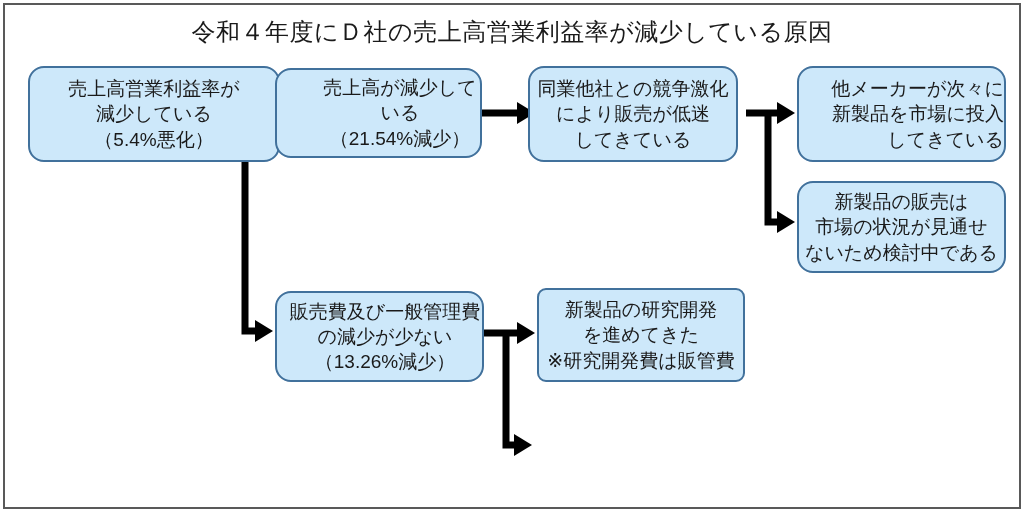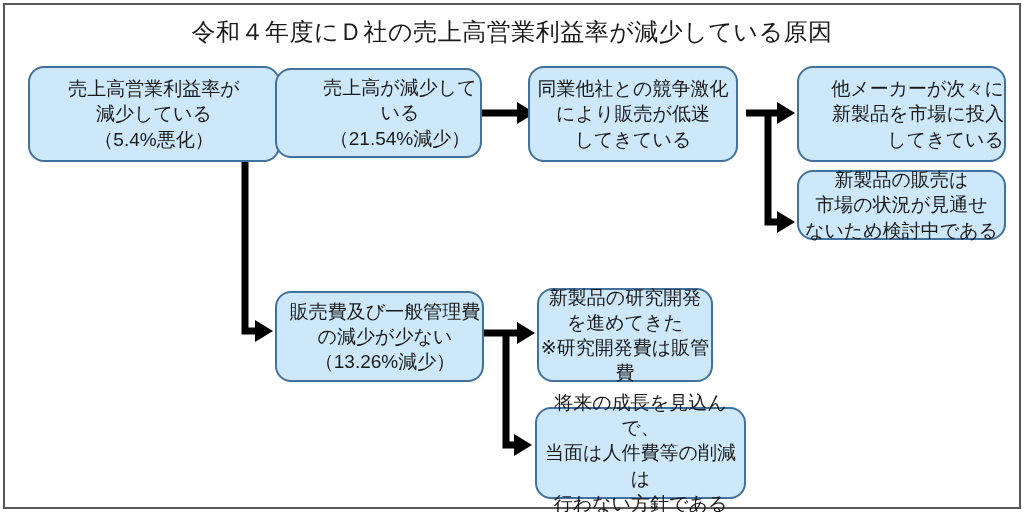--- a/index.html
+++ b/index.html
@@ -53,23 +53,23 @@
     font-size: 19px;
     line-height: 1.32;
   }
   .node .node-text { white-space: pre-line; width: 100%; }
 
   
   .n-margin     { left: 28px;  top: 66px;  width: 252px; height: 96px; }
   .n-sales      { left: 275px; top: 68px;  width: 207px; height: 90px; padding-left: 43px; }
   .n-compete    { left: 528px; top: 66px;  width: 210px; height: 96px; }
   .n-makers     { left: 797px; top: 66px;  width: 209px; height: 96px; text-align: right; }
-  .n-review     { left: 797px; top: 170px; width: 209px; height: 70px; }
+  .n-review     { left: 797px; top: 181px; width: 209px; height: 92px; }
   .n-sga        { left: 275px; top: 291px; width: 209px; height: 91px; padding-left: 11px; }
-  .n-rd         { left: 537px; top: 288px; width: 176px; height: 94px; }
+  .n-rd         { left: 537px; top: 288px; width: 208px; height: 94px; border-radius: 9px; }
   .n-personnel  { left: 535px; top: 407px; width: 211px; height: 92px; }
 
   svg.connectors {
     position: absolute;
     left: 0; top: 0;
     width: 1024px; height: 512px;
     pointer-events: none;
   }
   .connector .shaft { stroke: var(--arrow); stroke-width: 7; fill: none; }
   .connector .arrowhead { fill: var(--arrow); stroke: none; }
@@ -148,19 +148,14 @@
 の減少が少ない
 （13.26%減少）</div>
   </div>
 
   <div class="node n-rd">
     <div class="node-text">新製品の研究開発
 を進めてきた
 ※研究開発費は販管費</div>
   </div>
 
-  <div class="node n-personnel">
-    <div class="node-text">将来の成長を見込んで、
-当面は人件費等の削減は
-行わない方針である</div>
-  </div>
 
 </div>
 
 </body></html>

